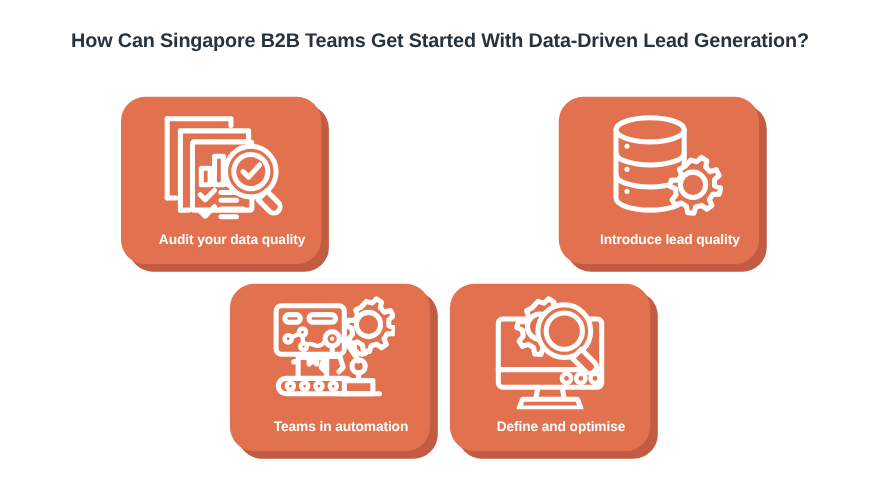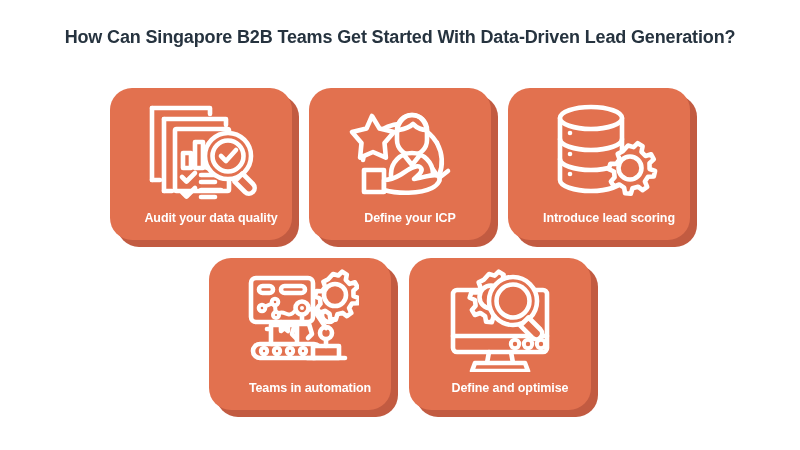--- a/index.html
+++ b/index.html
@@ -134,63 +134,38 @@
 
           <circle class="knock" cx="86" cy="58" r="23"></circle>
           <circle class="stroke" cx="86" cy="58" r="15.5"></circle>
           <path class="stroke" d="M79 58 l5 5 L94 52"></path>
           <path class="knock" d="M100.5 75.5 l10.5 10.5 a5.6 5.6 0 0 1 -8 8 L92.5 83.5 z"></path>
         </svg>
       </div>
       <div class="card-label">Audit your data quality</div>
     </div>
 
-    <div class="card c2">
-      <div class="icon-area">
-        <svg width="118" height="104" viewBox="0 0 118 104" aria-hidden="true">
-
-          <path class="stroke" d="M22 62 A40 40 0 0 1 96 45"></path>
-          <path class="stroke" d="M96 45 A40 40 0 0 1 98 78"></path>
-          <path class="stroke" d="M91 70 l7 10 l9 -7"></path>
-
-          <path class="knock" d="M31 18 l7.5 12.5 L53 34 l-9.5 11 l1.4 14.6 L32 54 l-12.9 5.6 L20.5 45 L11 34 l14.5 -3.5 z"></path>
-
-          <path class="knock" d="M56 32 a15 15 0 0 1 30 0 v10 a15 15 0 0 1 -30 0 z"></path>
-
-          <path class="stroke" d="M56 34 c1 -12 9 -17 15 -17 c7 0 14 5 15 17"></path>
-          <path class="stroke" d="M58 32 c6 -1 11 -3 14 -6 c4 4 9 6 14 6"></path>
-
-          <path class="knock" d="M50 88 v-12 a21 21 0 0 1 21 -21 a21 21 0 0 1 21 21 v12 z"></path>
-
-          <path class="stroke" d="M63 57 l8 10 l8 -10"></path>
-
-          <path class="knock" d="M23 72 h20 v22 h-20 z"></path>
-          <path class="knock" d="M43 92 c14 4 36 4 48 -2 c6 -3 10 -9 6 -12 c-4 -3 -16 2 -24 3 c6 -5 10 -9 6 -12 c-4 -3 -12 3 -20 8 c-5 3 -10 5 -16 5 z"></path>
-        </svg>
-      </div>
-      <div class="card-label">Define your ICP</div>
-    </div>
 
     <div class="card c3">
       <div class="icon-area">
         <svg width="118" height="104" viewBox="0 0 118 104" aria-hidden="true">
 
           <path class="stroke" d="M20 20 v62 a31 11 0 0 0 62 0 v-62"></path>
           <ellipse class="knock" cx="51" cy="20" rx="31" ry="11"></ellipse>
           <path class="stroke" d="M20 41 a31 11 0 0 0 62 0"></path>
           <path class="stroke" d="M20 61 a31 11 0 0 0 62 0"></path>
           <circle class="fill-w" cx="30" cy="35" r="2.3"></circle>
           <circle class="fill-w" cx="30" cy="56" r="2.3"></circle>
           <circle class="fill-w" cx="30" cy="76" r="2.3"></circle>
 
           <path class="knock" d="M88 47.5 l5.6 1.6 l4.1 -4 l4.9 3.1 l-1.1 5.7 l4 4.1 l5.6 -1.7 l2.7 5.1 l-4.3 3.9 l0.1 5.7 l5.5 1.9 l-1.3 5.6 l-5.8 0.2 l-3.1 4.8 l2.3 5.3 l-4.6 3.4 l-4.6 -3.5 l-5.5 1.5 l-1.7 5.6 l-5.7 -0.5 l-1 -5.7 l-4.8 -3.1 l-5.4 2 l-3 -4.9 l3.7 -4.4 l-0.6 -5.7 l-5.3 -2.3 l1.7 -5.5 l5.8 0.2 l3.4 -4.6 l-1.9 -5.4 l5.1 -2.7 z"></path>
           <circle class="knock" cx="90" cy="70" r="11.5"></circle>
         </svg>
       </div>
-      <div class="card-label">Introduce lead scoring</div>
+      <div class="card-label">Introduce lead quality</div>
     </div>
 
     <div class="card c4">
       <div class="icon-area">
         <svg width="118" height="104" viewBox="0 0 118 104" aria-hidden="true">
 
           <rect class="stroke" x="10" y="10" width="62" height="44" rx="5"></rect>
           <rect class="stroke" x="18" y="18" width="14" height="7" rx="3.5"></rect>
           <rect class="stroke" x="40" y="18" width="24" height="7" rx="3.5"></rect>
 

